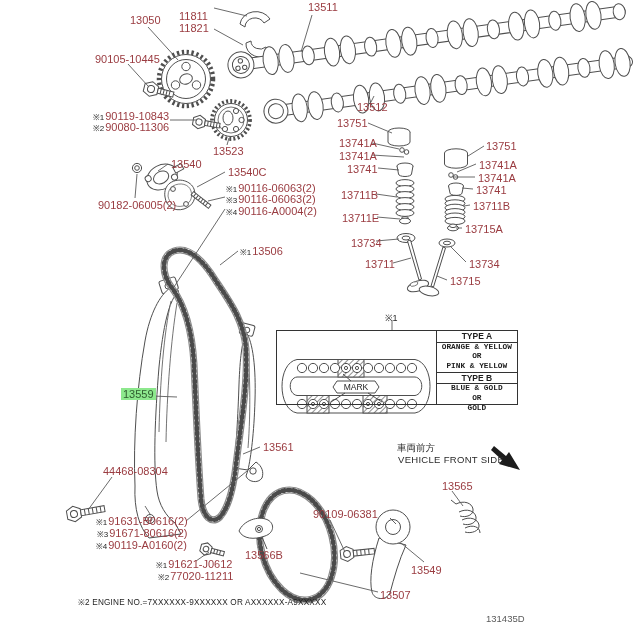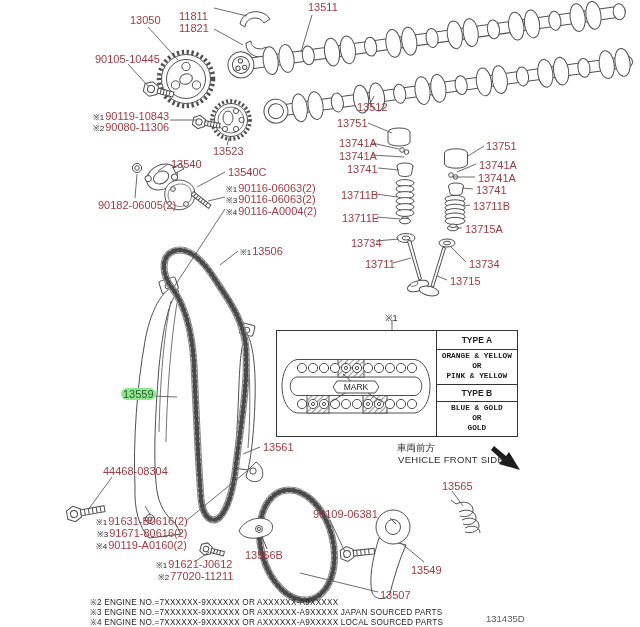--- a/index.html
+++ b/index.html
@@ -2,27 +2,27 @@
 <html><head>
 <meta charset="utf-8">
 <style>
   html,body{margin:0;padding:0;background:#fff;}
   .stage{position:relative;width:640px;height:627px;background:#ffffff;
          font-family:"Liberation Sans",sans-serif;overflow:hidden;}
   .stage svg.art{position:absolute;left:0;top:0;z-index:1;}
   .callout{position:absolute;z-index:3;color:#9a3b40;font-size:11px;line-height:11px;
            white-space:nowrap;cursor:pointer;}
   .callout .ref{color:#1e1e1e;font-size:8px;margin-right:1px;}
-  .callout.hl .num{background:#8de88d;color:#2f5d2f;padding:0 2px;border-radius:6px;}
+  .callout.hl .num{background:#8de88d;color:#2f5d2f;padding:0 2px;border-radius:0;}
   .blacklab{position:absolute;z-index:3;color:#1e1e1e;font-size:9px;white-space:nowrap;}
   .note{position:absolute;z-index:3;color:#1e1e1e;font-size:8.2px;letter-spacing:.2px;white-space:nowrap;}
   .code{position:absolute;z-index:3;color:#5a5a5a;font-size:9.5px;white-space:nowrap;}
   .front-jp{position:absolute;z-index:3;color:#2a2a2a;font-size:9.5px;white-space:nowrap;}
   .front-en{position:absolute;z-index:3;color:#2a2a2a;font-size:9.5px;letter-spacing:.3px;white-space:nowrap;}
-  .type-table{position:absolute;left:276px;top:330px;width:242px;height:107px;z-index:2;
+  .type-table{position:absolute;left:276px;top:330px;width:242px;height:75px;z-index:2;
               border:1.2px solid #333;box-sizing:border-box;display:flex;}
   .tt-left{width:161px;height:100%;border-right:1.2px solid #333;box-sizing:border-box;}
   .tt-right{width:81px;height:100%;display:flex;flex-direction:column;background:#fff;}
   .tt-cell{display:flex;align-items:center;justify-content:center;text-align:center;
            color:#1e1e1e;font-weight:bold;box-sizing:border-box;white-space:pre-line;line-height:1.25;}
   .tt-h{height:18px;font-size:8.5px;}
   .tt-v{flex:1;font-size:7.8px;border-top:1.1px solid #333;font-family:Liberation Mono, monospace;}
 </style>
 </head>
 <body>
@@ -378,19 +378,17 @@
   <div class="callout" style="left:96px;top:516px"><span class="ref">※1</span><span class="num">91631-B0616(2)</span></div>
   <div class="callout" style="left:97px;top:528px"><span class="ref">※3</span><span class="num">91671-80616(2)</span></div>
   <div class="callout" style="left:96px;top:540px"><span class="ref">※4</span><span class="num">90119-A0160(2)</span></div>
   <div class="callout" style="left:244px;top:550px"><span class="ref"></span><span class="num">13566B</span></div>
   <div class="callout" style="left:156px;top:559px"><span class="ref">※1</span><span class="num">91621-J0612</span></div>
   <div class="callout" style="left:158px;top:571px"><span class="ref">※2</span><span class="num">77020-11211</span></div>
 
   <div class="front-jp" style="left:397px;top:442px">車両前方</div>
   <div class="front-en" style="left:398px;top:454px">VEHICLE FRONT SIDE</div>
 
-  <div class="note" style="left:90px;top:596px">※2 ENGINE NO.=7XXXXXX-9XXXXXX OR AXXXXXX-A9XXXXX</div>
-  <div class="note" style="left:90px;top:606px">※3 ENGINE NO.=7XXXXXX-9XXXXXX OR AXXXXXX-A9XXXXX JAPAN SOURCED PARTS</div>
-  <div class="note" style="left:90px;top:616px">※4 ENGINE NO.=7XXXXXX-9XXXXXX OR AXXXXXX-A9XXXXX LOCAL SOURCED PARTS</div>
+  <div class="note" style="left:78px;top:596px">※2 ENGINE NO.=7XXXXXX-9XXXXXX OR AXXXXXX-A9XXXXX</div>
 
   <div class="code" style="left:486px;top:613px">131435D</div>
 
 </div>
 
 </body></html>

